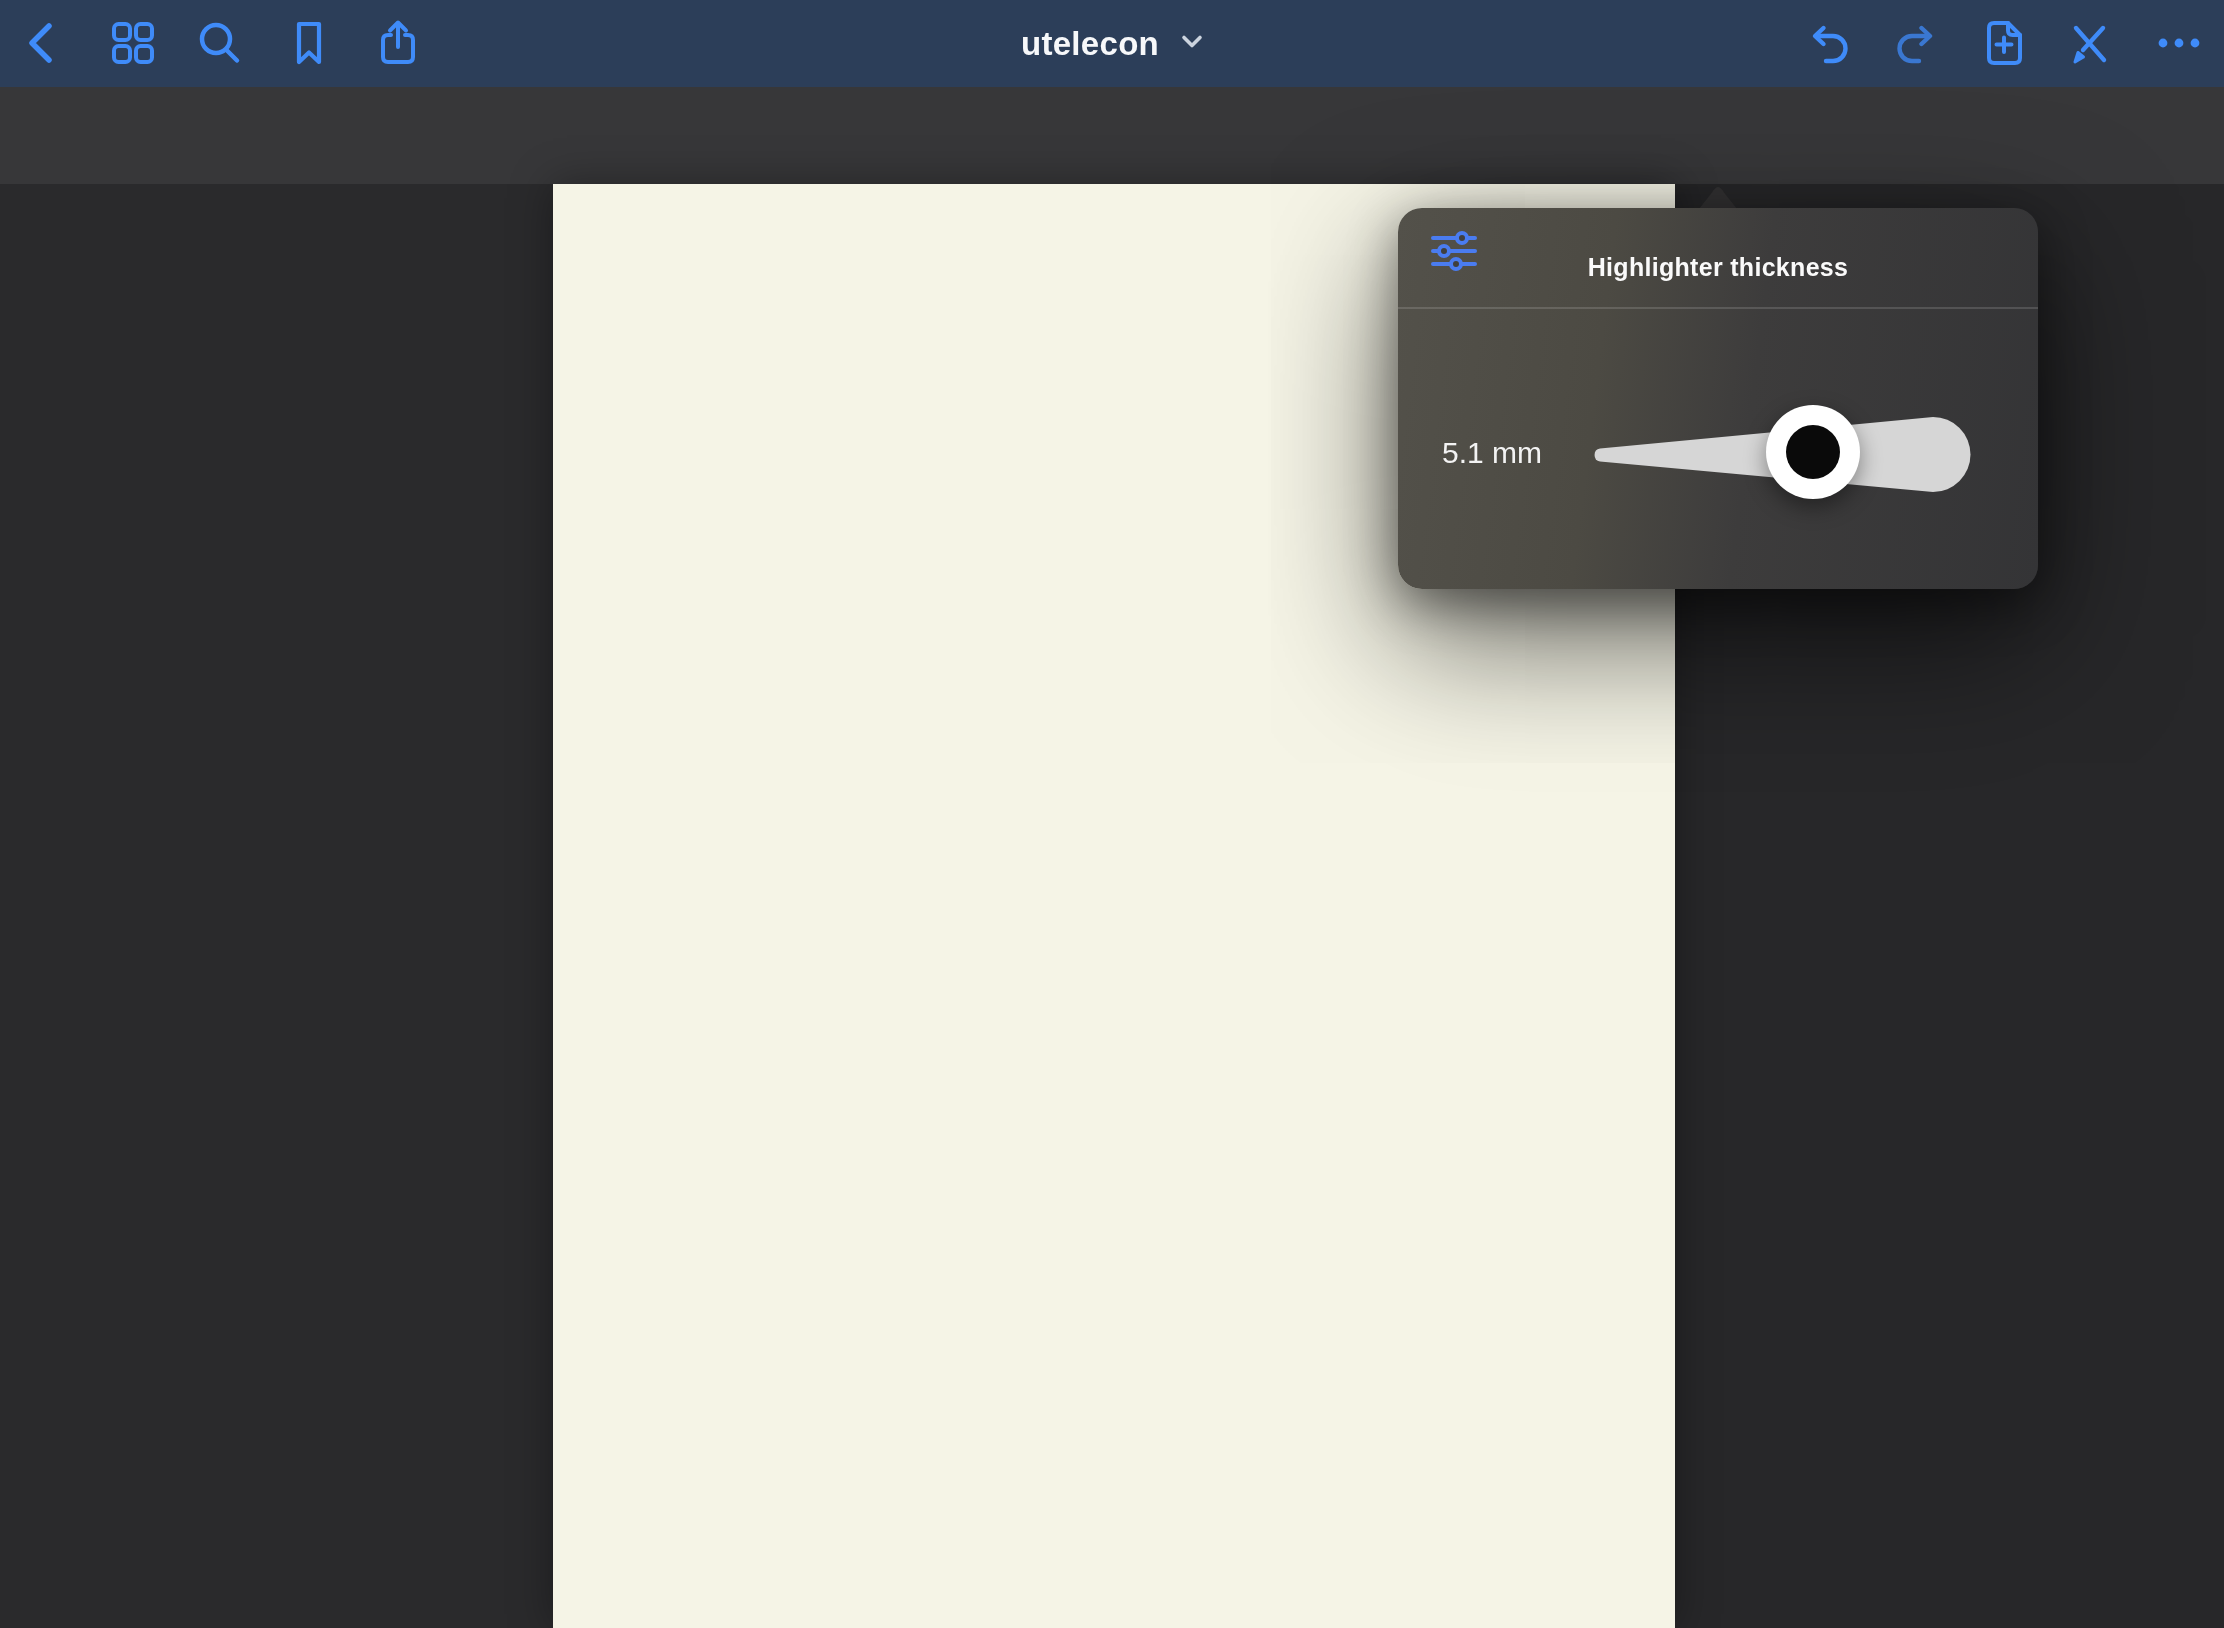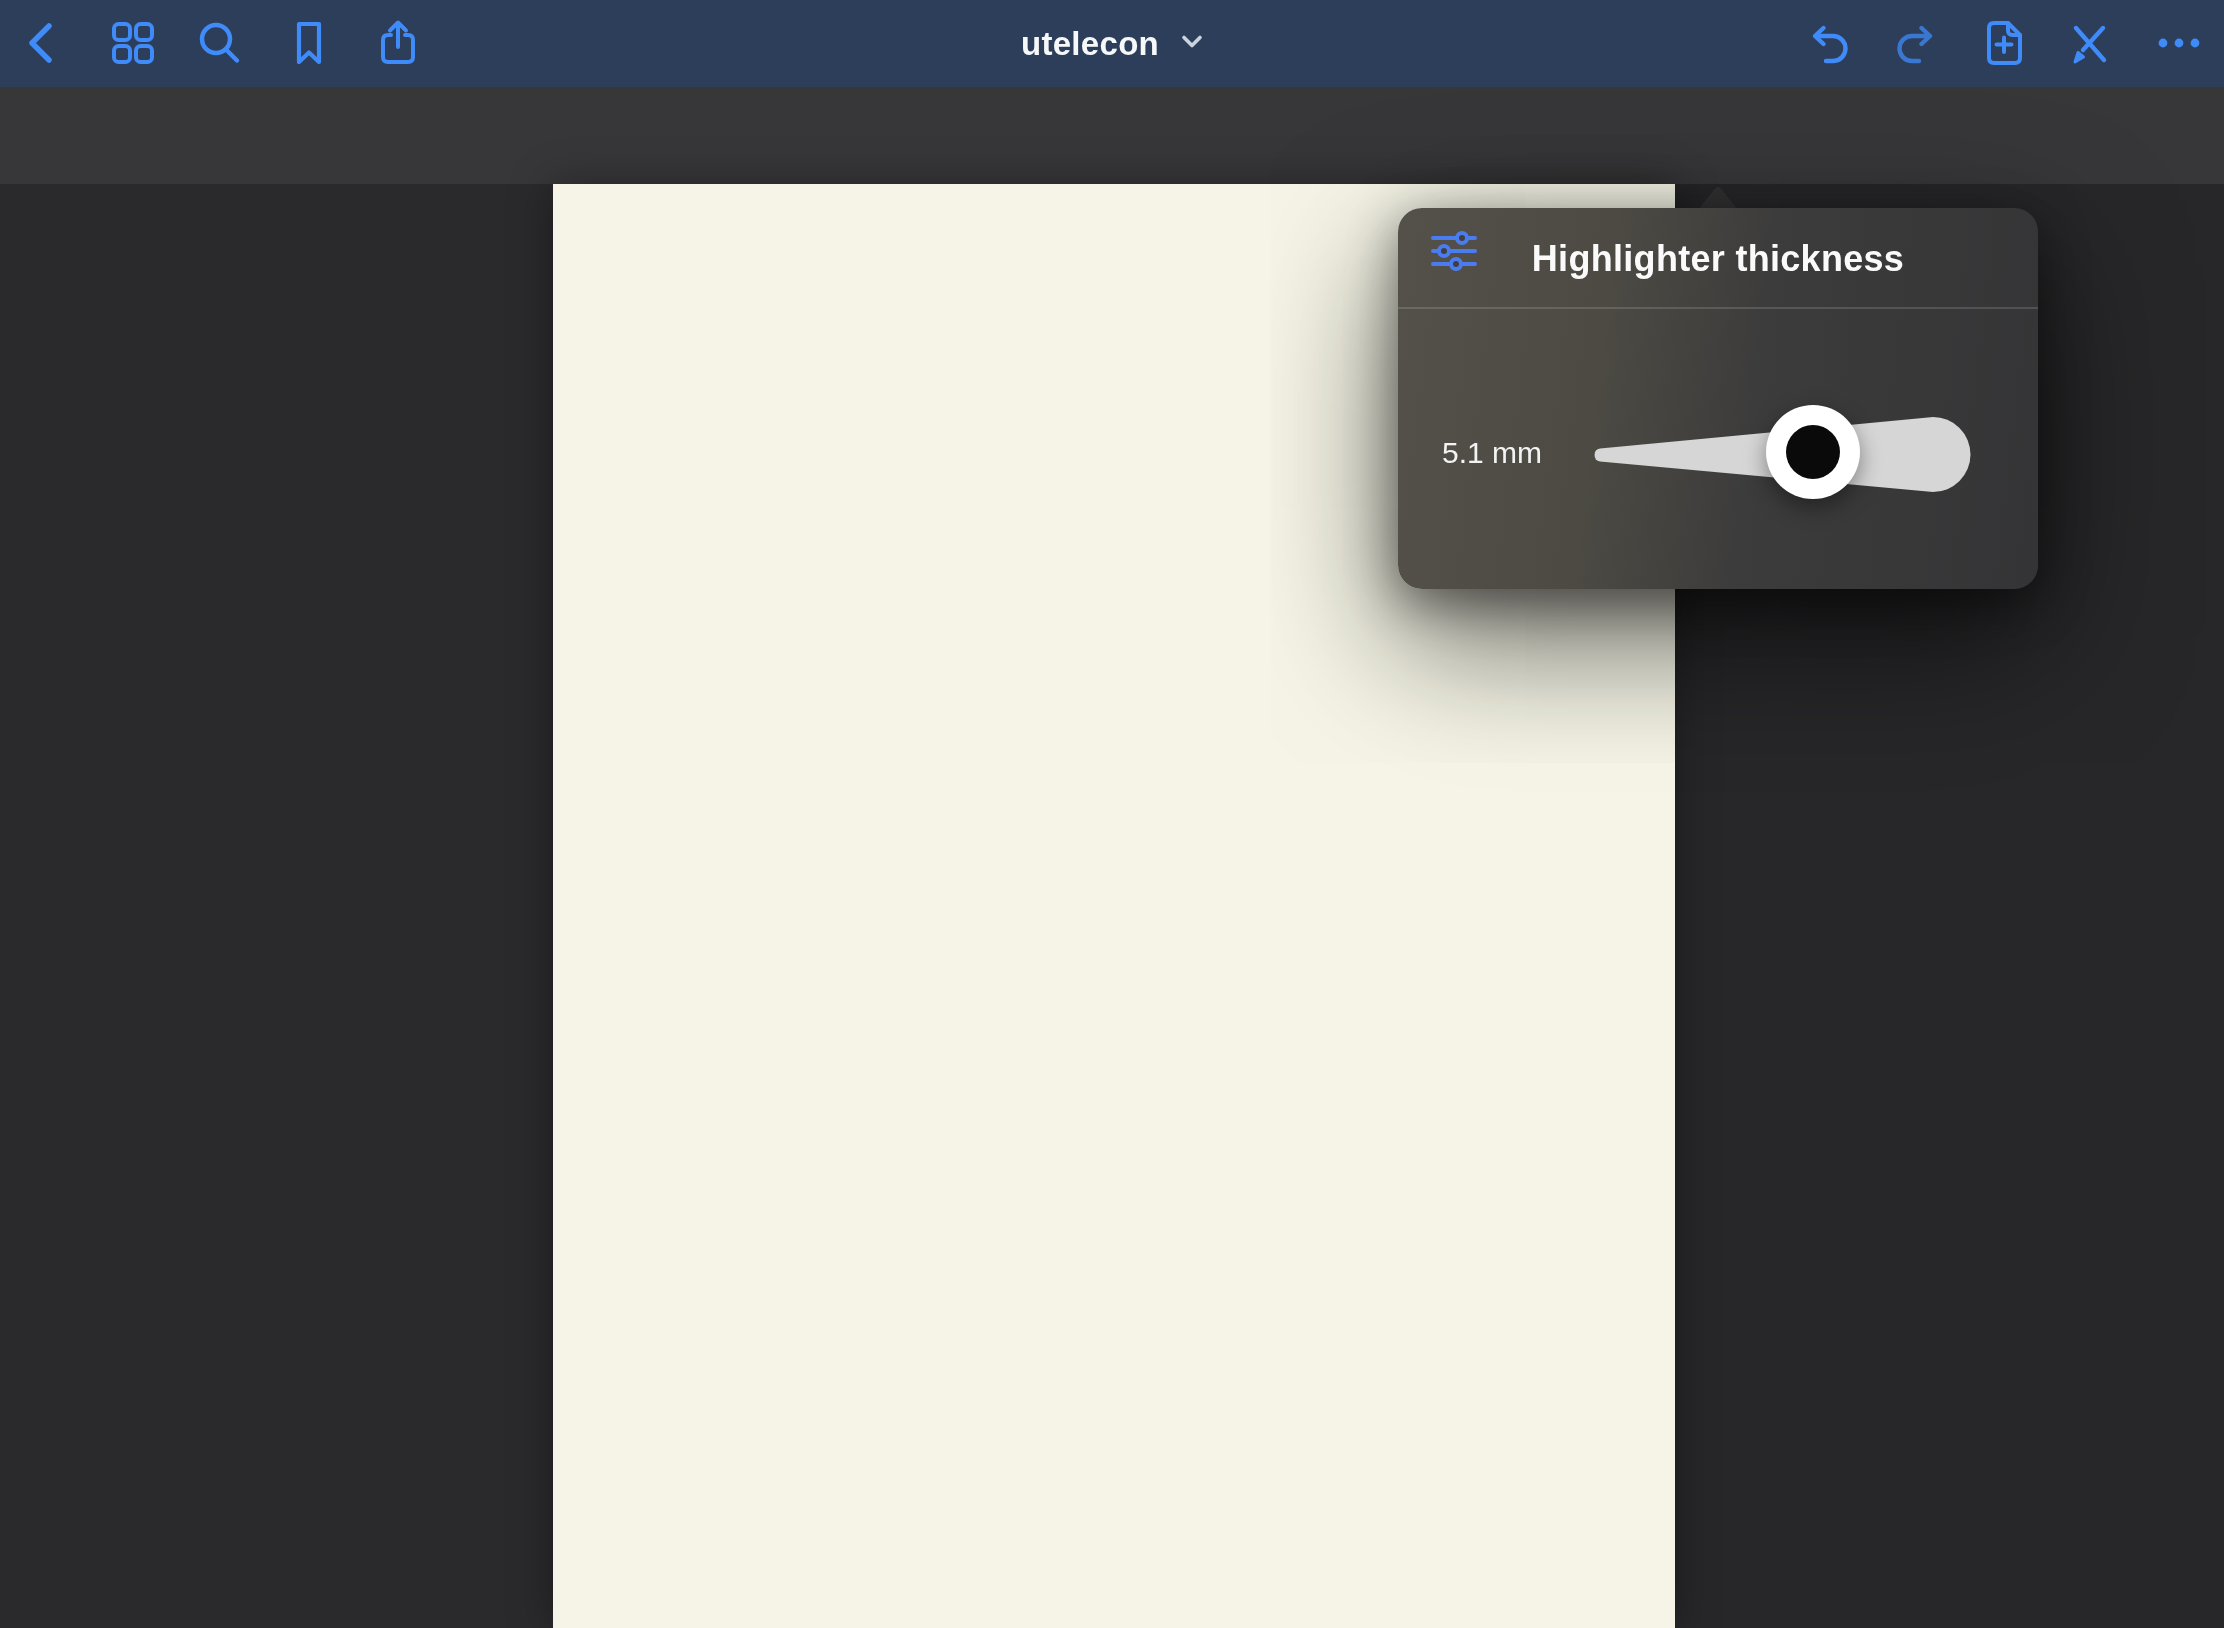--- a/index.html
+++ b/index.html
@@ -30,22 +30,22 @@
   .paper{position:absolute;left:553px;top:0;width:1122px;height:1444px;box-shadow:0 0 40px rgba(0,0,0,.35);}
 
   
   .popup{position:absolute;left:1398px;top:208px;width:640px;height:381px;border-radius:24px;
          background:linear-gradient(97deg,#53514a 0%,#4c4a43 32%,#3d3c3c 55%,#343436 100%);
          box-shadow:0 50px 140px rgba(0,0,0,.6),0 14px 50px rgba(0,0,0,.45);}
   .popup-caret{position:absolute;left:1687px;top:185px;}
   .popup-header{position:absolute;left:0;top:0;width:100%;height:101px;
                 border-bottom:2px solid rgba(255,255,255,.14);}
   .popup-header .hdr-icon{position:absolute;left:33px;top:23px;}
-  .popup-title{position:absolute;left:0;top:30px;width:100%;text-align:center;
-               color:#fafafa;font-size:36px;font-weight:700;letter-spacing:.3px;}
+  .popup-title{position:absolute;left:0;top:45px;width:100%;text-align:center;
+               color:#fafafa;font-size:25px;font-weight:700;letter-spacing:.3px;}
   .slider-row{position:absolute;left:0;top:101px;width:100%;height:280px;}
   .slider-label{position:absolute;left:36px;top:127px;color:#f3f3f3;font-size:30px;font-weight:400;margin-left:8px;}
   .track{position:absolute;left:190px;top:102px;}
   .thumb{position:absolute;left:368px;top:96px;width:94px;height:94px;border-radius:50%;background:#ffffff;
          box-shadow:0 8px 22px rgba(0,0,0,.4);}
   .thumb-dot{position:absolute;left:20px;top:20px;width:54px;height:54px;border-radius:50%;background:#0a0a0a;}
 </style>
 </head>
 <body>
 

